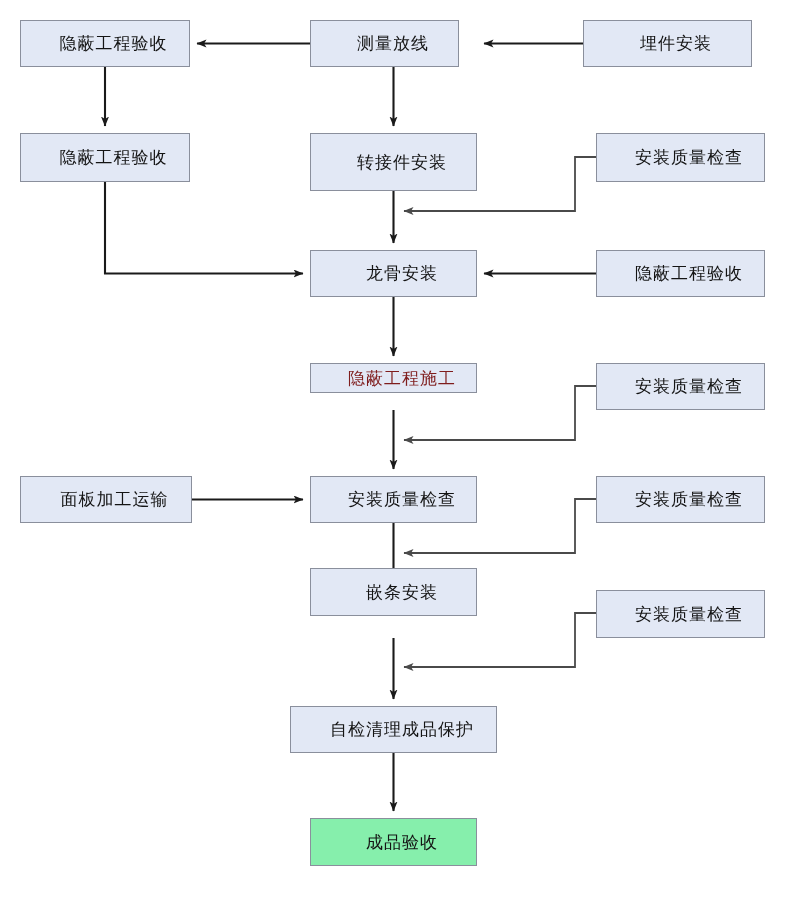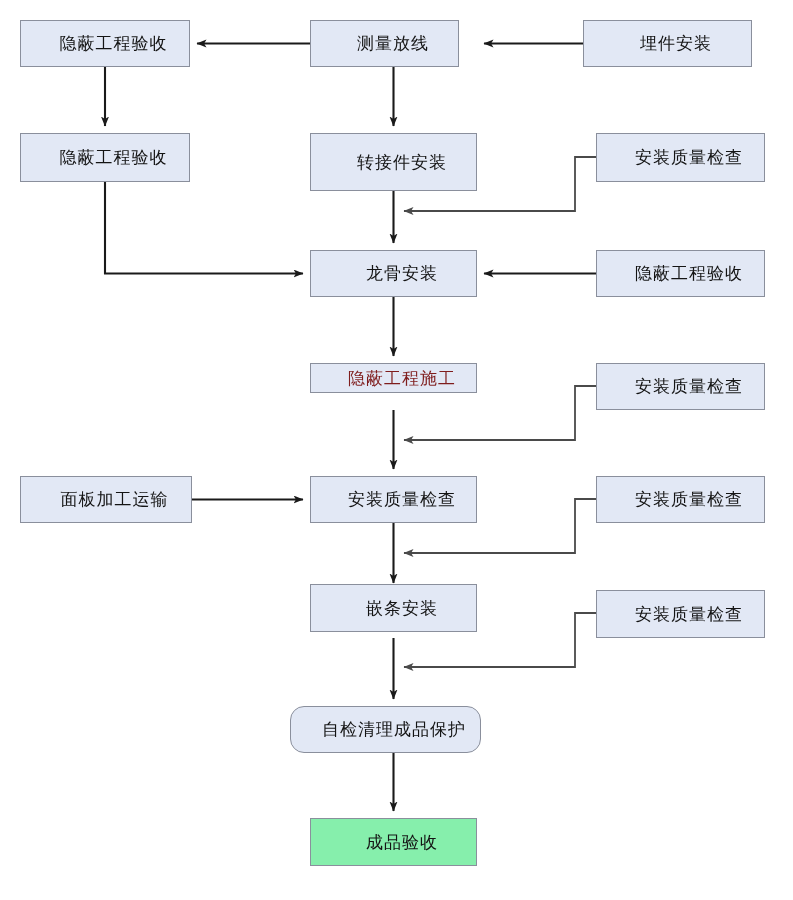--- a/index.html
+++ b/index.html
@@ -133,26 +133,26 @@
   </div>
   <div class="node" style="left: 20px; top: 476px; width: 172px; height: 47px; background: rgb(226, 232, 245); border-color: rgb(138, 143, 156); color: rgb(20, 20, 20);">
     <span class="node-label">面板加工运输</span>
   </div>
   <div class="node" style="left: 310px; top: 476px; width: 167px; height: 47px; background: rgb(226, 232, 245); border-color: rgb(138, 143, 156); color: rgb(20, 20, 20);">
     <span class="node-label">安装质量检查</span>
   </div>
   <div class="node" style="left: 596px; top: 476px; width: 169px; height: 47px; background: rgb(226, 232, 245); border-color: rgb(138, 143, 156); color: rgb(20, 20, 20);">
     <span class="node-label">安装质量检查</span>
   </div>
-  <div class="node" style="left: 310px; top: 584px; width: 167px; height: 48px; background: rgb(226, 232, 245); border-color: rgb(138, 143, 156); color: rgb(20, 20, 20);">
+  <div class="node" style="left: 310px; top: 568px; width: 167px; height: 48px; background: rgb(226, 232, 245); border-color: rgb(138, 143, 156); color: rgb(20, 20, 20);">
     <span class="node-label">嵌条安装</span>
   </div>
   <div class="node" style="left: 596px; top: 590px; width: 169px; height: 48px; background: rgb(226, 232, 245); border-color: rgb(138, 143, 156); color: rgb(20, 20, 20);">
     <span class="node-label">安装质量检查</span>
   </div>
-  <div class="node" style="left: 290px; top: 706px; width: 191px; height: 47px; background: rgb(226, 232, 245); border-color: rgb(138, 143, 156); color: rgb(20, 20, 20); border-radius: 14px;">
+  <div class="node" style="left: 290px; top: 706px; width: 207px; height: 47px; background: rgb(226, 232, 245); border-color: rgb(138, 143, 156); color: rgb(20, 20, 20);">
     <span class="node-label">自检清理成品保护</span>
   </div>
   <div class="node" style="left: 310px; top: 818px; width: 167px; height: 48px; background: #86efac; border-color: rgb(138, 143, 156); color: rgb(20, 20, 20);">
     <span class="node-label">成品验收</span>
   </div>
 
 </div>
 
 </body></html>

